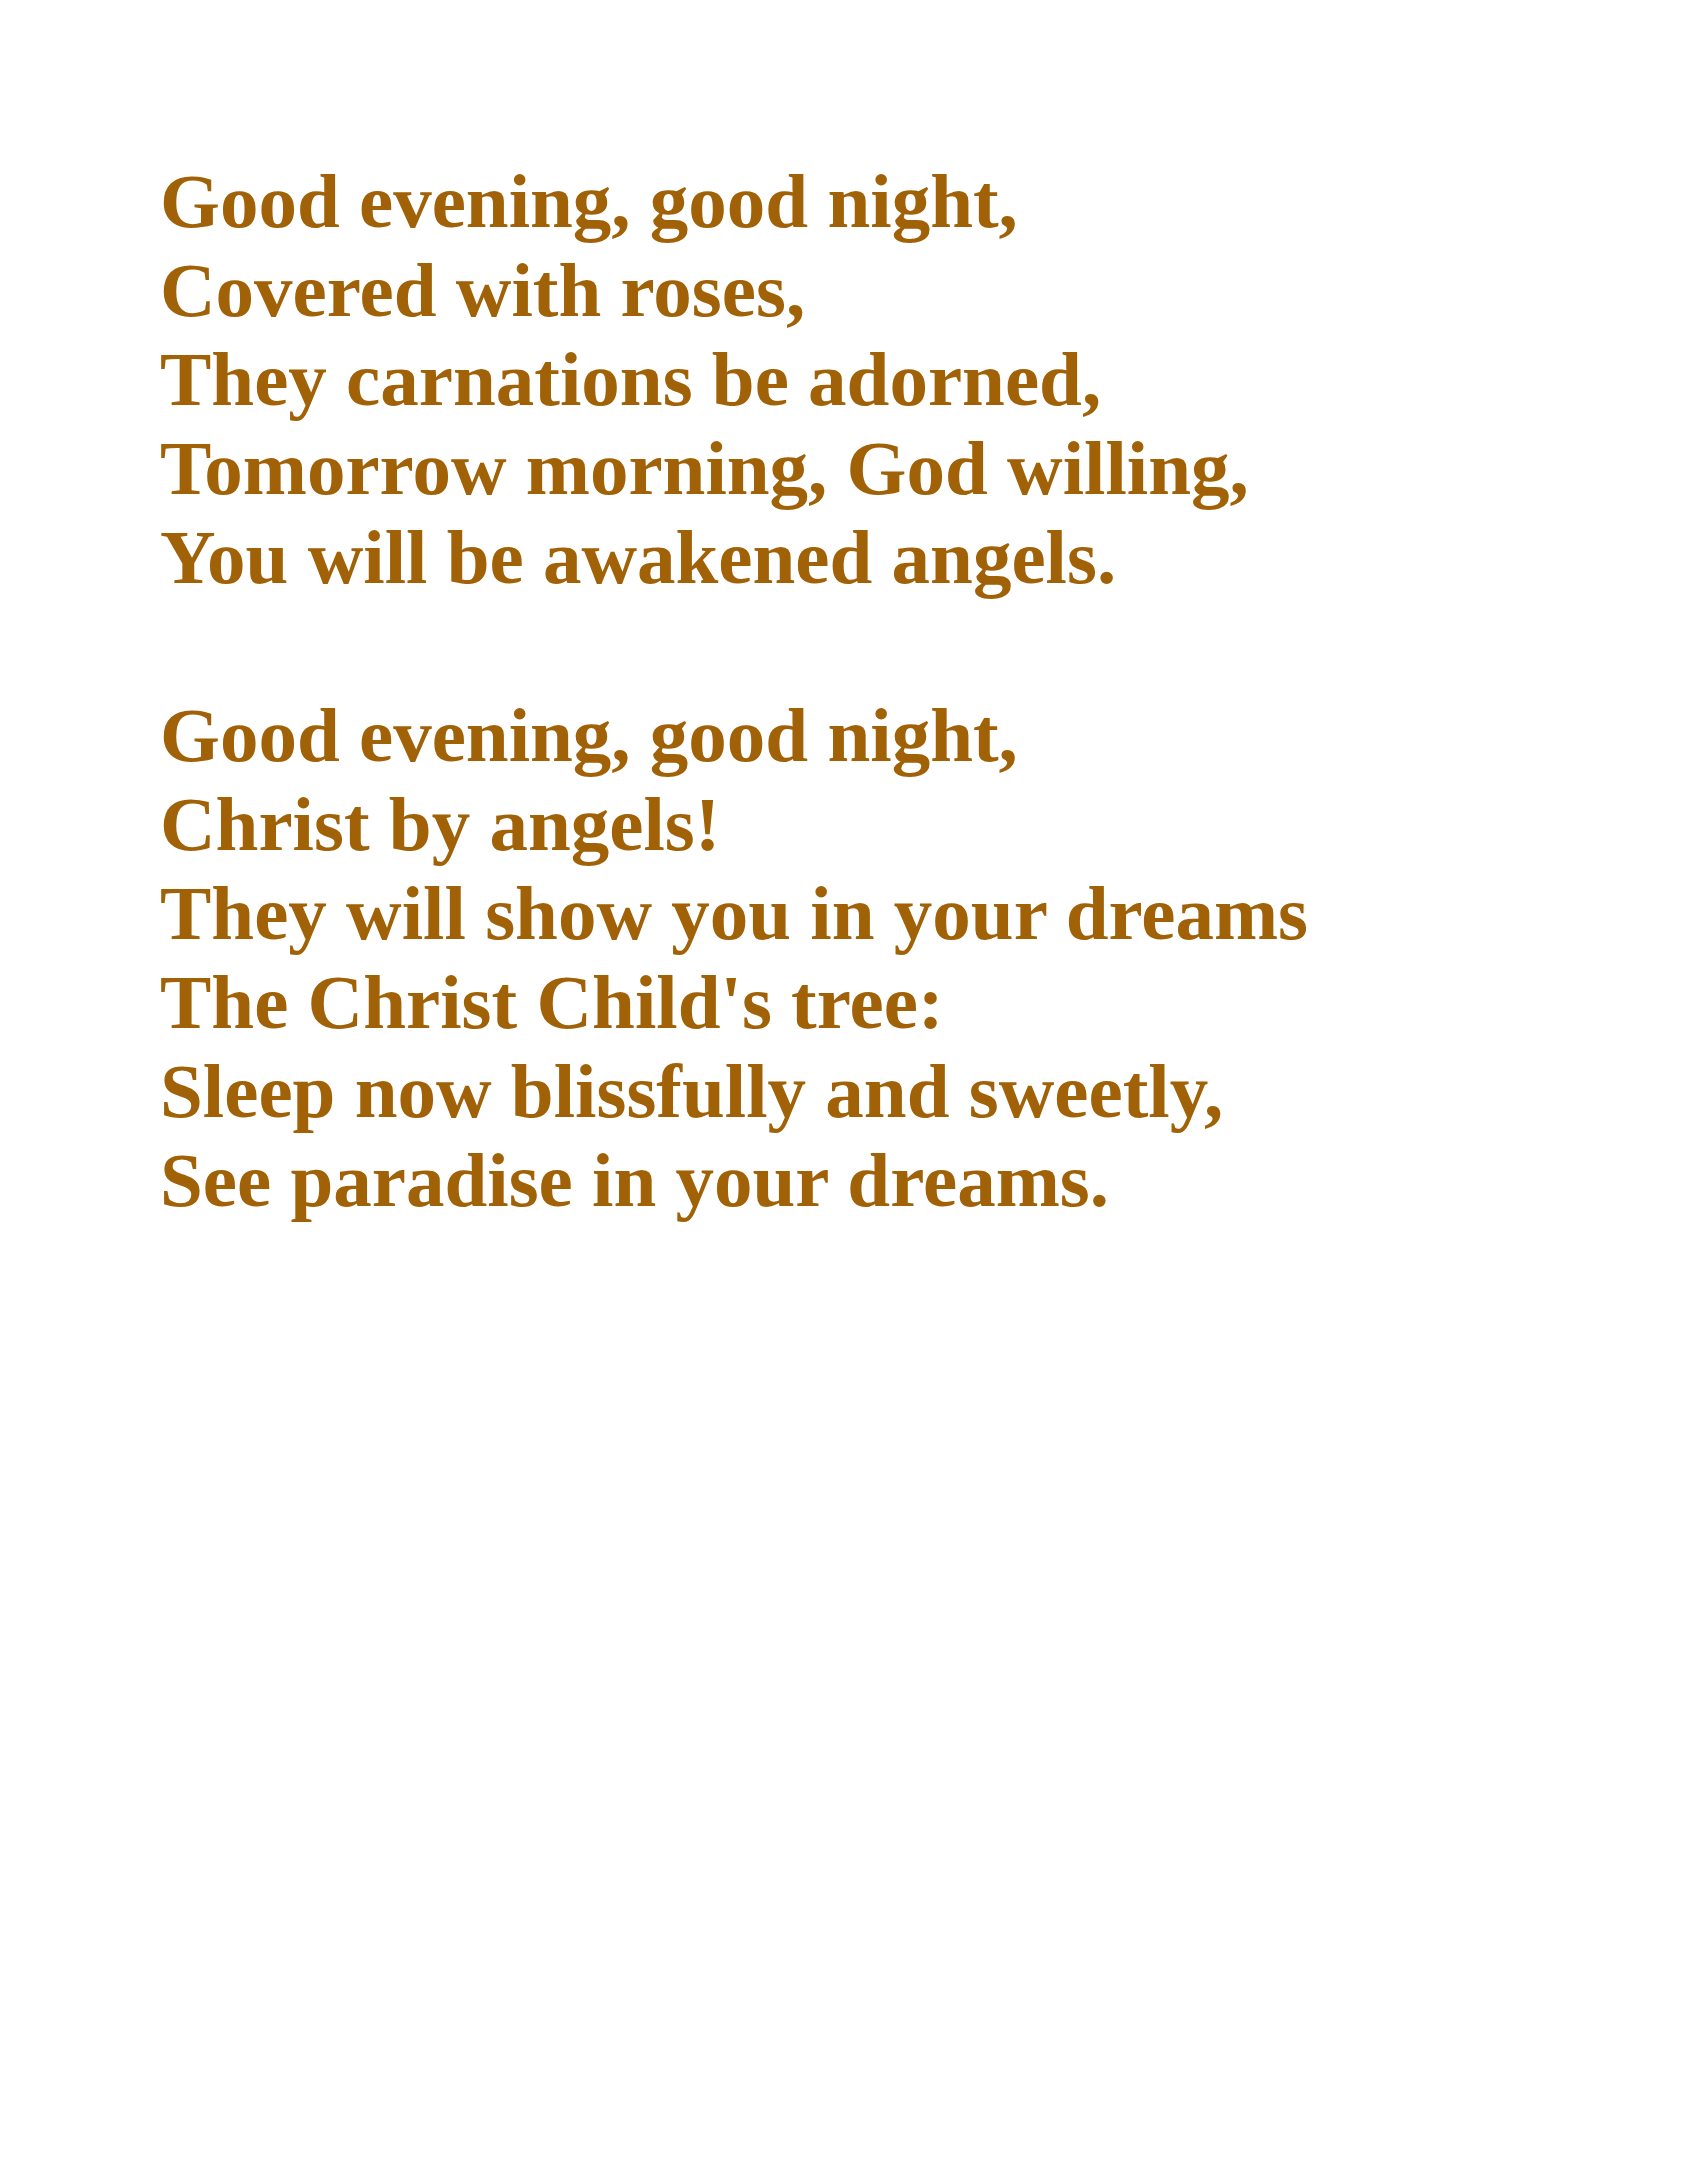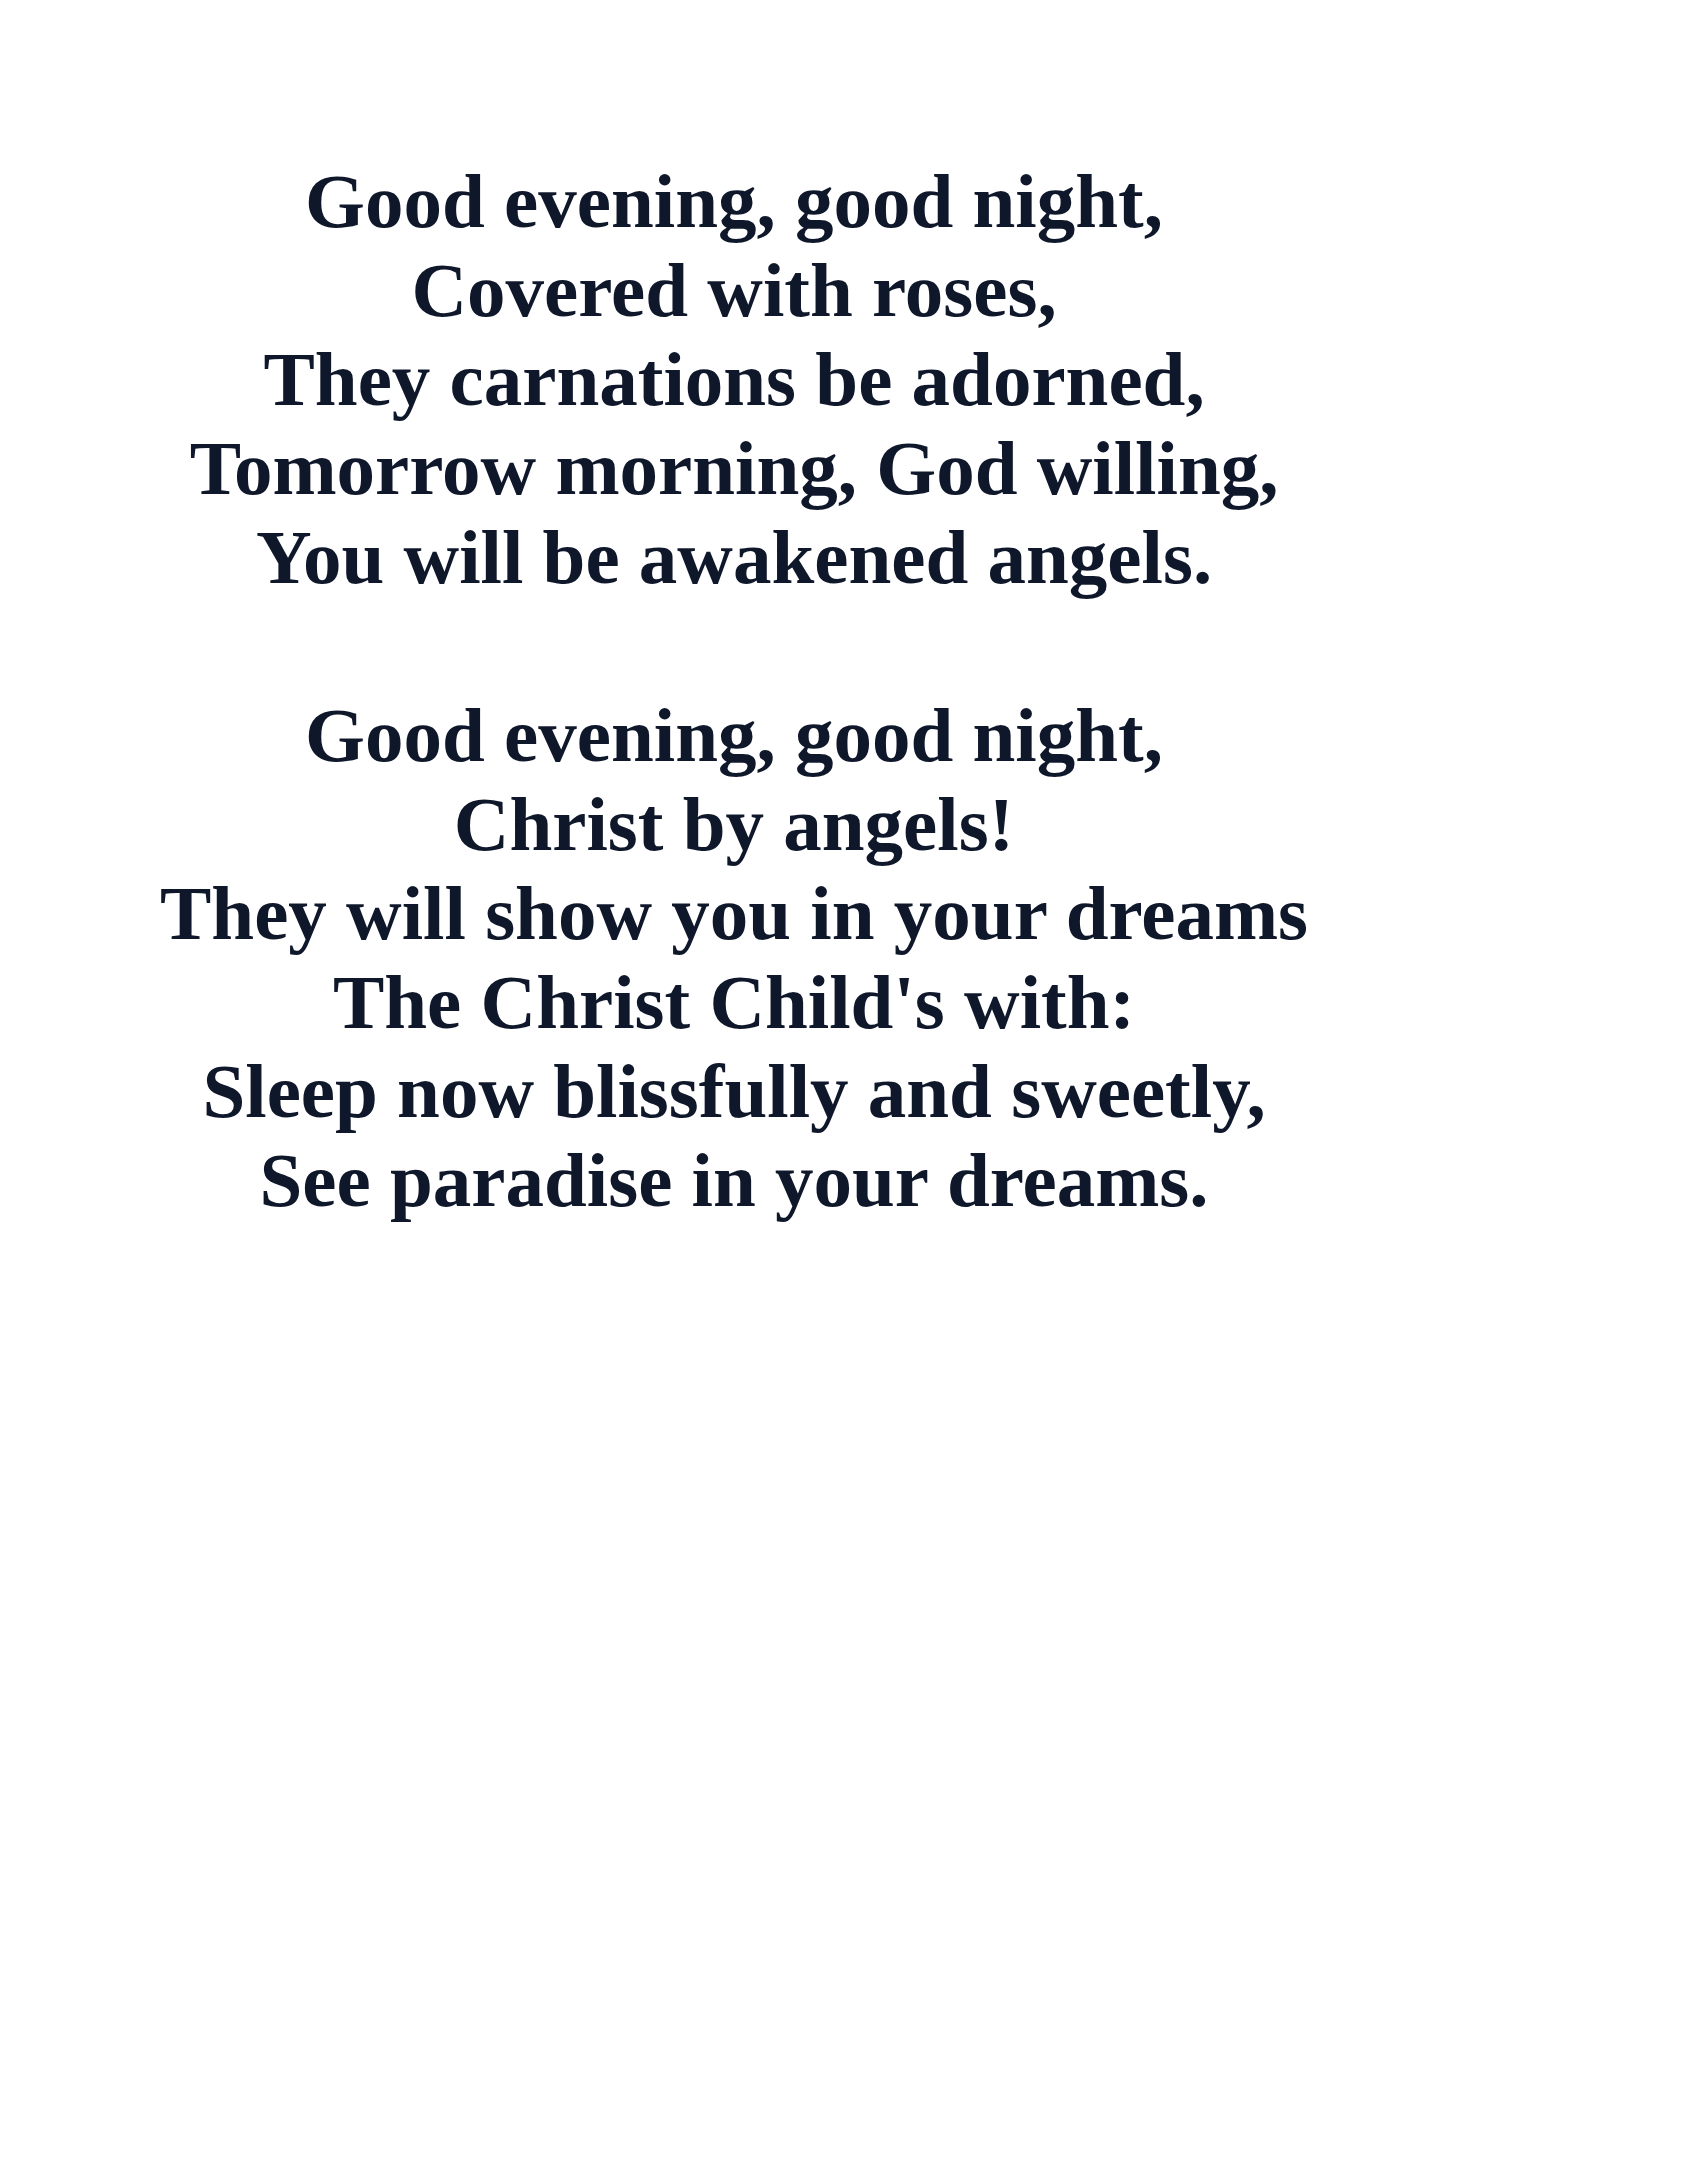--- a/index.html
+++ b/index.html
@@ -15,27 +15,26 @@
   }
   .page {
     position: absolute;
     inset: 0;
     background: #ffffff;
   }
   .lyrics {
     position: absolute;
     left: 160px;
     top: 157px;
-    color: #0f172a;
+    color: #a16207;
     font-family: "Liberation Serif", "DejaVu Serif", serif;
     font-weight: bold;
     font-size: 77px;
     line-height: 89px;
     white-space: nowrap;
-    text-align: center;
   }
   .stanza {
     margin: 0;
     padding: 0;
   }
   .stanza + .stanza {
     margin-top: 89px; 
   }
   .line {
     margin: 0;
@@ -53,20 +52,20 @@
       <div class="line">Covered with roses,</div>
       <div class="line">They carnations be adorned,</div>
       <div class="line">Tomorrow morning, God willing,</div>
       <div class="line">You will be awakened angels.</div>
     </div>
 
     <div class="stanza">
       <div class="line">Good evening, good night,</div>
       <div class="line">Christ by angels!</div>
       <div class="line">They will show you in your dreams</div>
-      <div class="line">The Christ Child's with:</div>
+      <div class="line">The Christ Child's tree:</div>
       <div class="line">Sleep now blissfully and sweetly,</div>
       <div class="line">See paradise in your dreams.</div>
     </div>
 
   </div>
 </div>
 
 
 </body></html>

